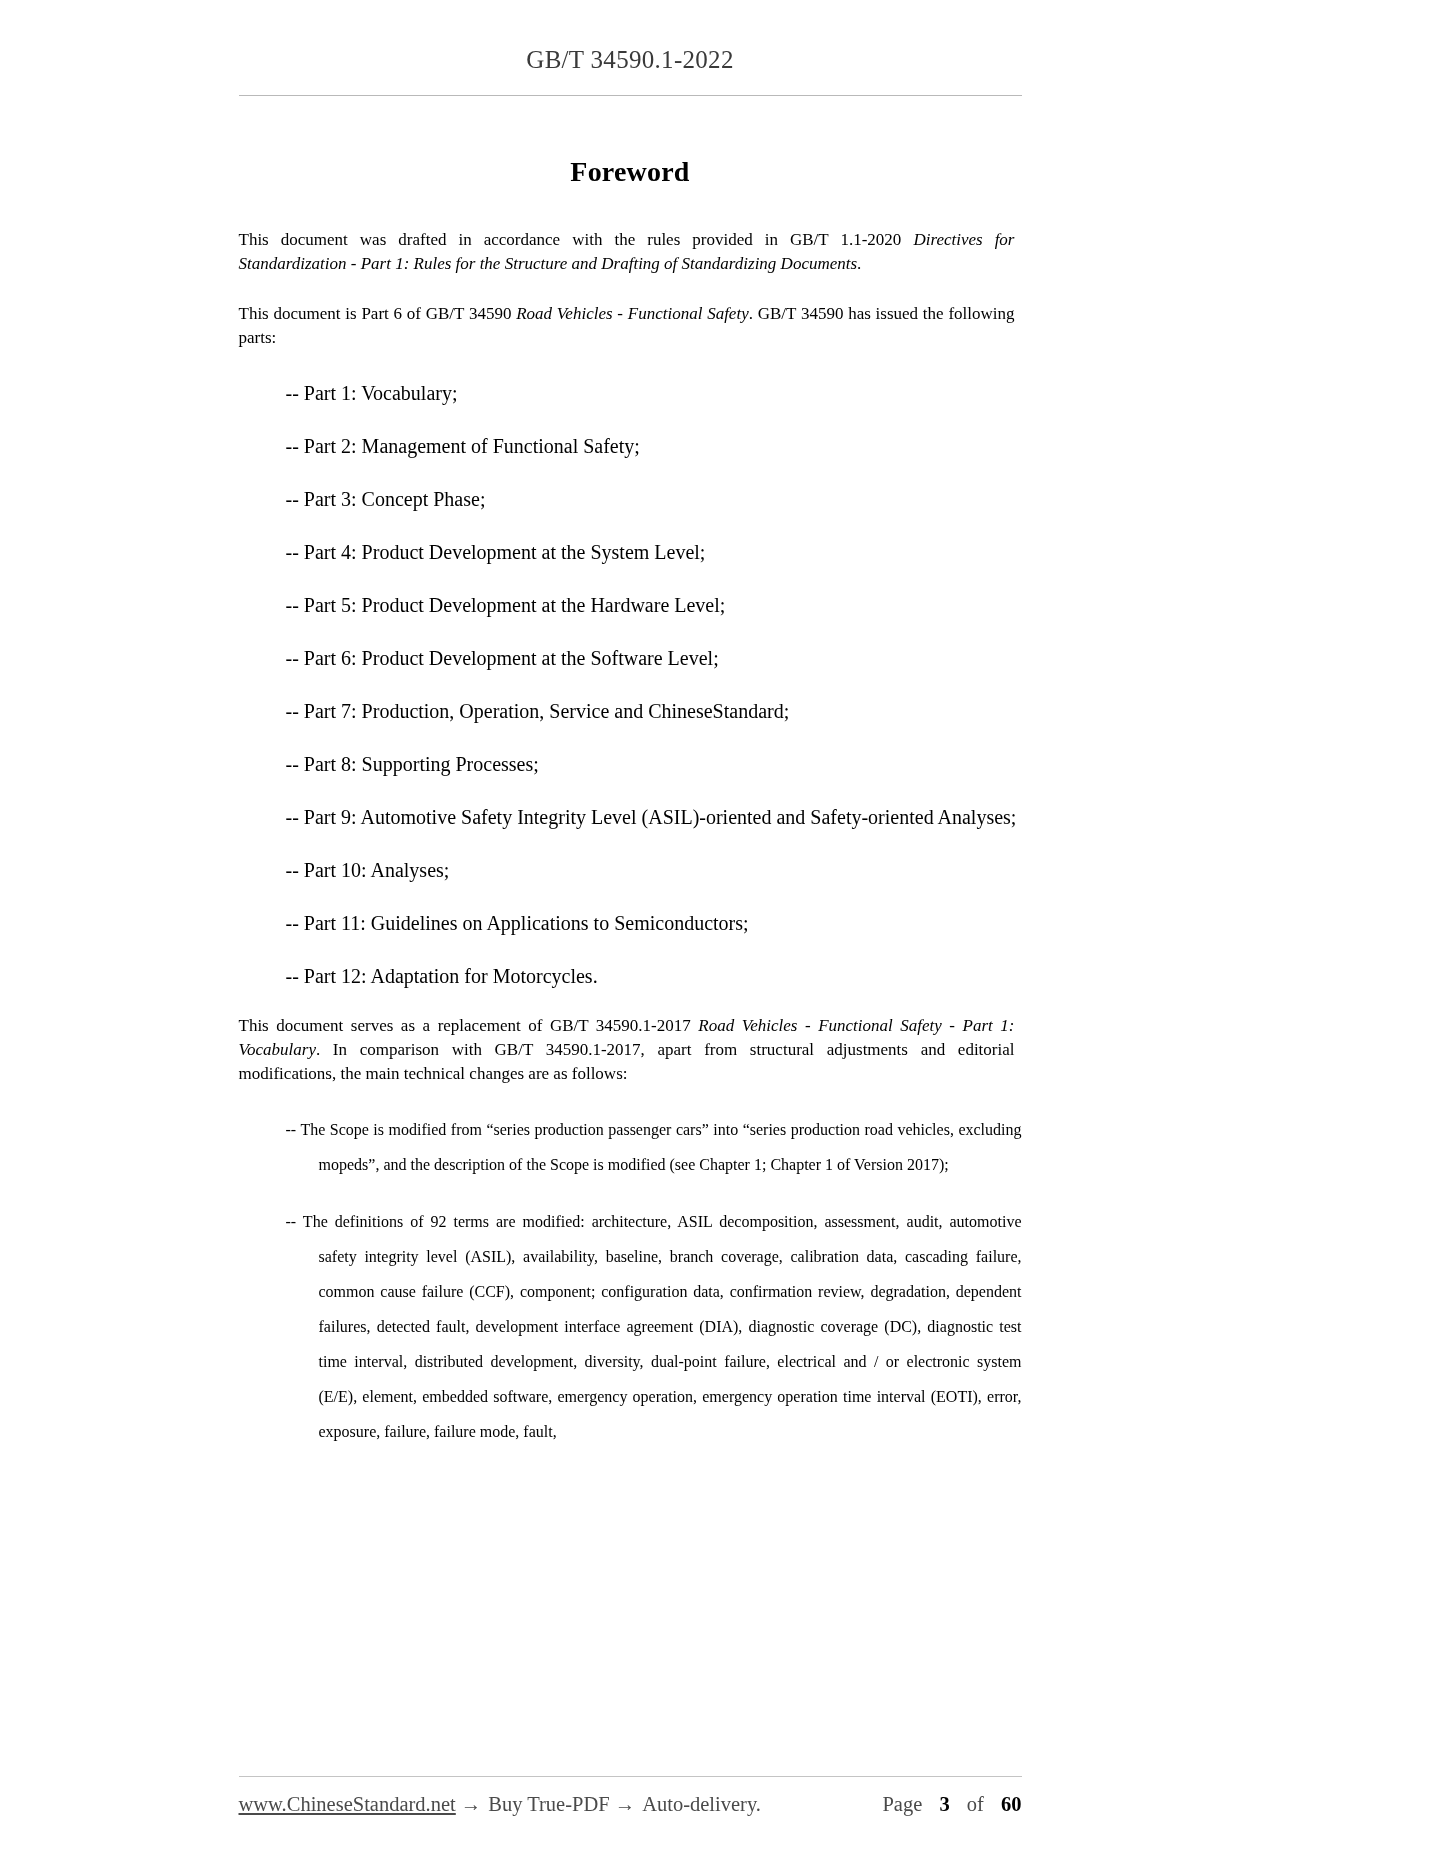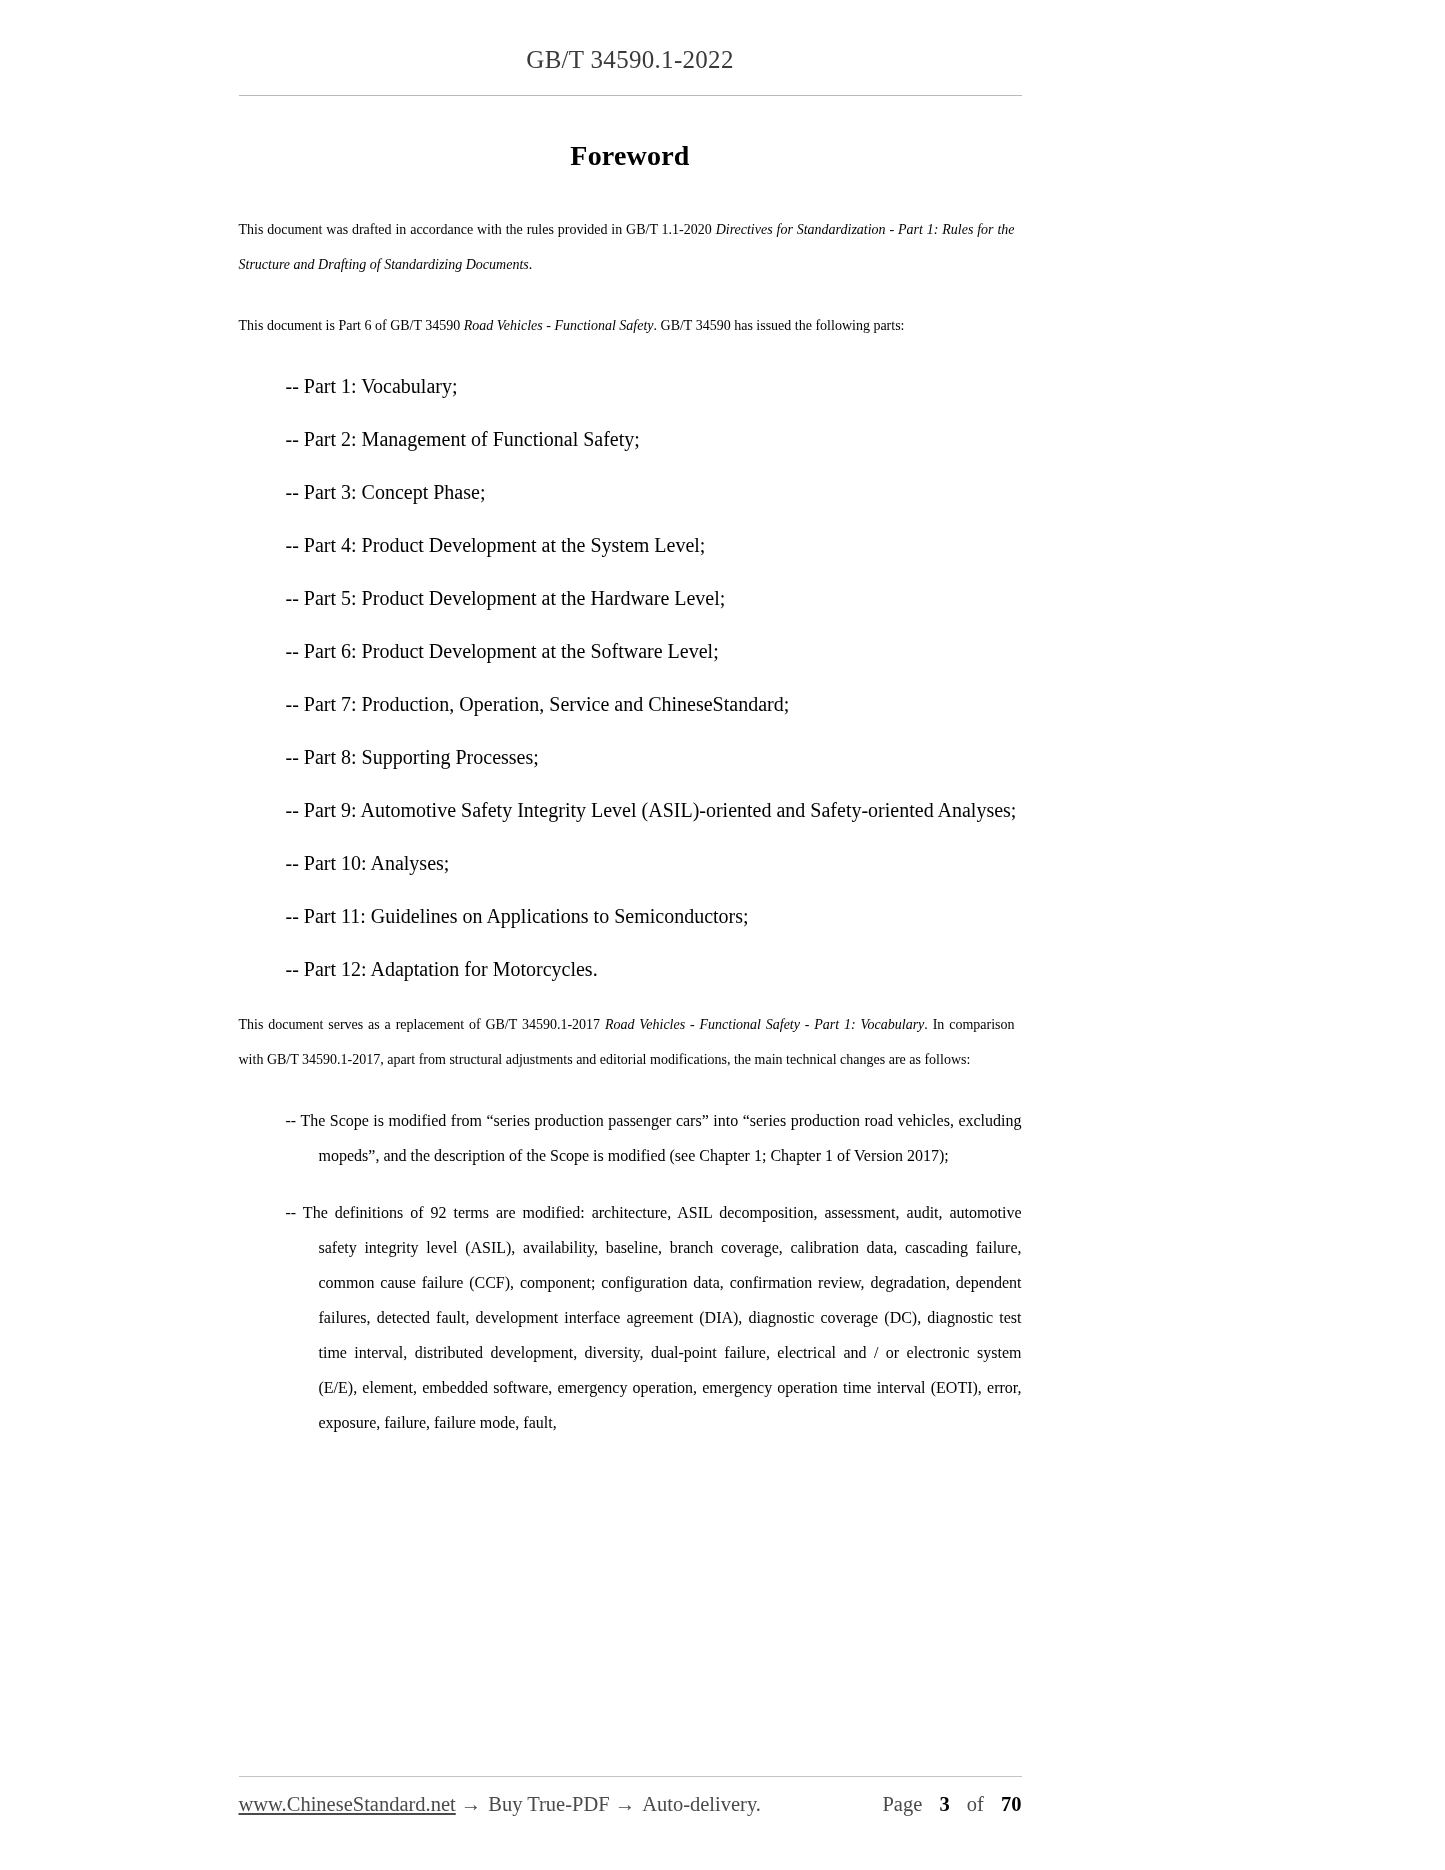--- a/index.html
+++ b/index.html
@@ -45,27 +45,27 @@
   
   .content {
     width: 783px;
     margin: 0 auto;
     padding-top: 44px;
   }
   .doc-title {
     text-align: center;
     font-size: 28px;
     font-weight: bold;
-    margin: 0 0 40px 0;
+    margin: 16px 0 40px 0;
     letter-spacing: 0.2px;
   }
 
   p.para {
-    font-size: 14px;
-    line-height: 35px;
+    font-size: 17px;
+    line-height: 24px;
     text-align: justify;
     text-justify: inter-word;
     margin: 0 7px 26px 0;
     text-indent: 0;
   }
   .it { font-style: italic; }
 
   
   ul.parts {
     list-style: none;
@@ -176,18 +176,18 @@
 
   </div>
 
   <div class="footer">
     <hr class="footer-rule">
     <div class="footer-row">
       <div class="footer-left">
         <span class="footer-link">www.ChineseStandard.net</span><span class="arrow">→</span><span>Buy True-PDF</span><span class="arrow">→</span><span>Auto-delivery.</span>
       </div>
       <div class="footer-right">
-        <span>Page</span><span class="fr-sp"> </span><b>3</b><span class="fr-sp"> </span><span>of</span><span class="fr-sp"> </span><b>70</b>
+        <span>Page</span><span class="fr-sp"> </span><b>3</b><span class="fr-sp"> </span><span>of</span><span class="fr-sp"> </span><b>60</b>
       </div>
     </div>
   </div>
 
 </div>
 
 </body></html>

